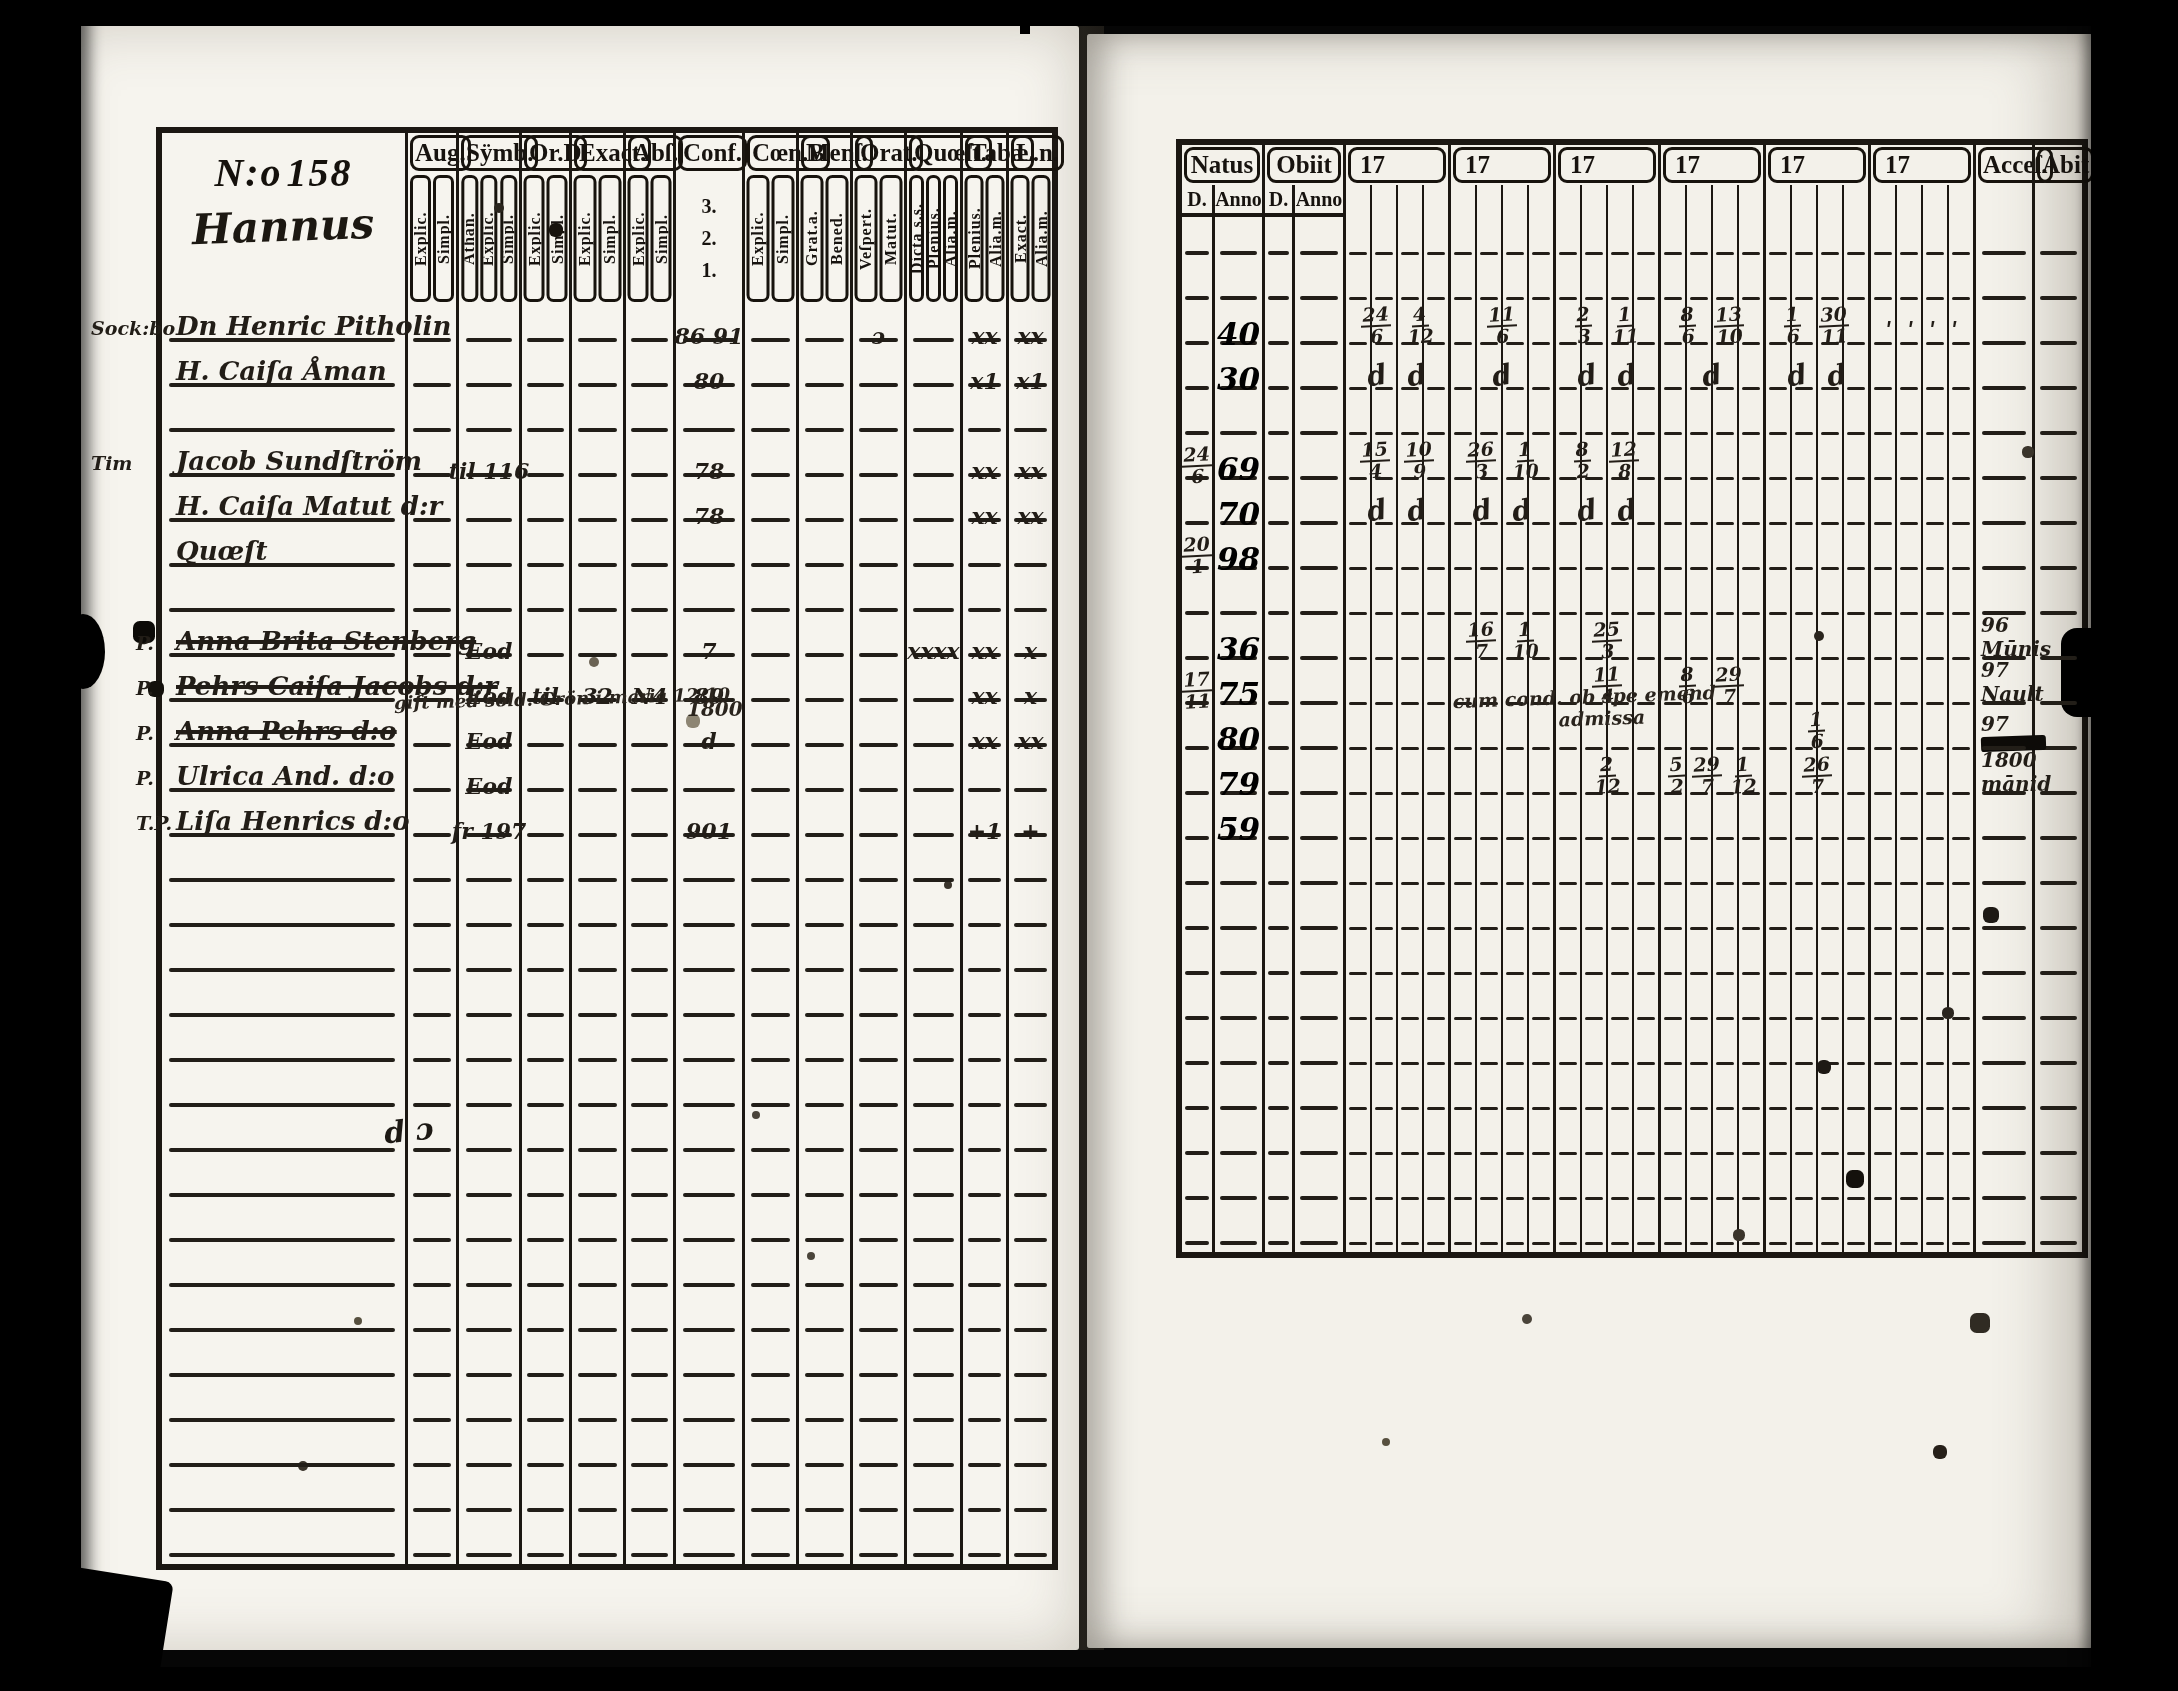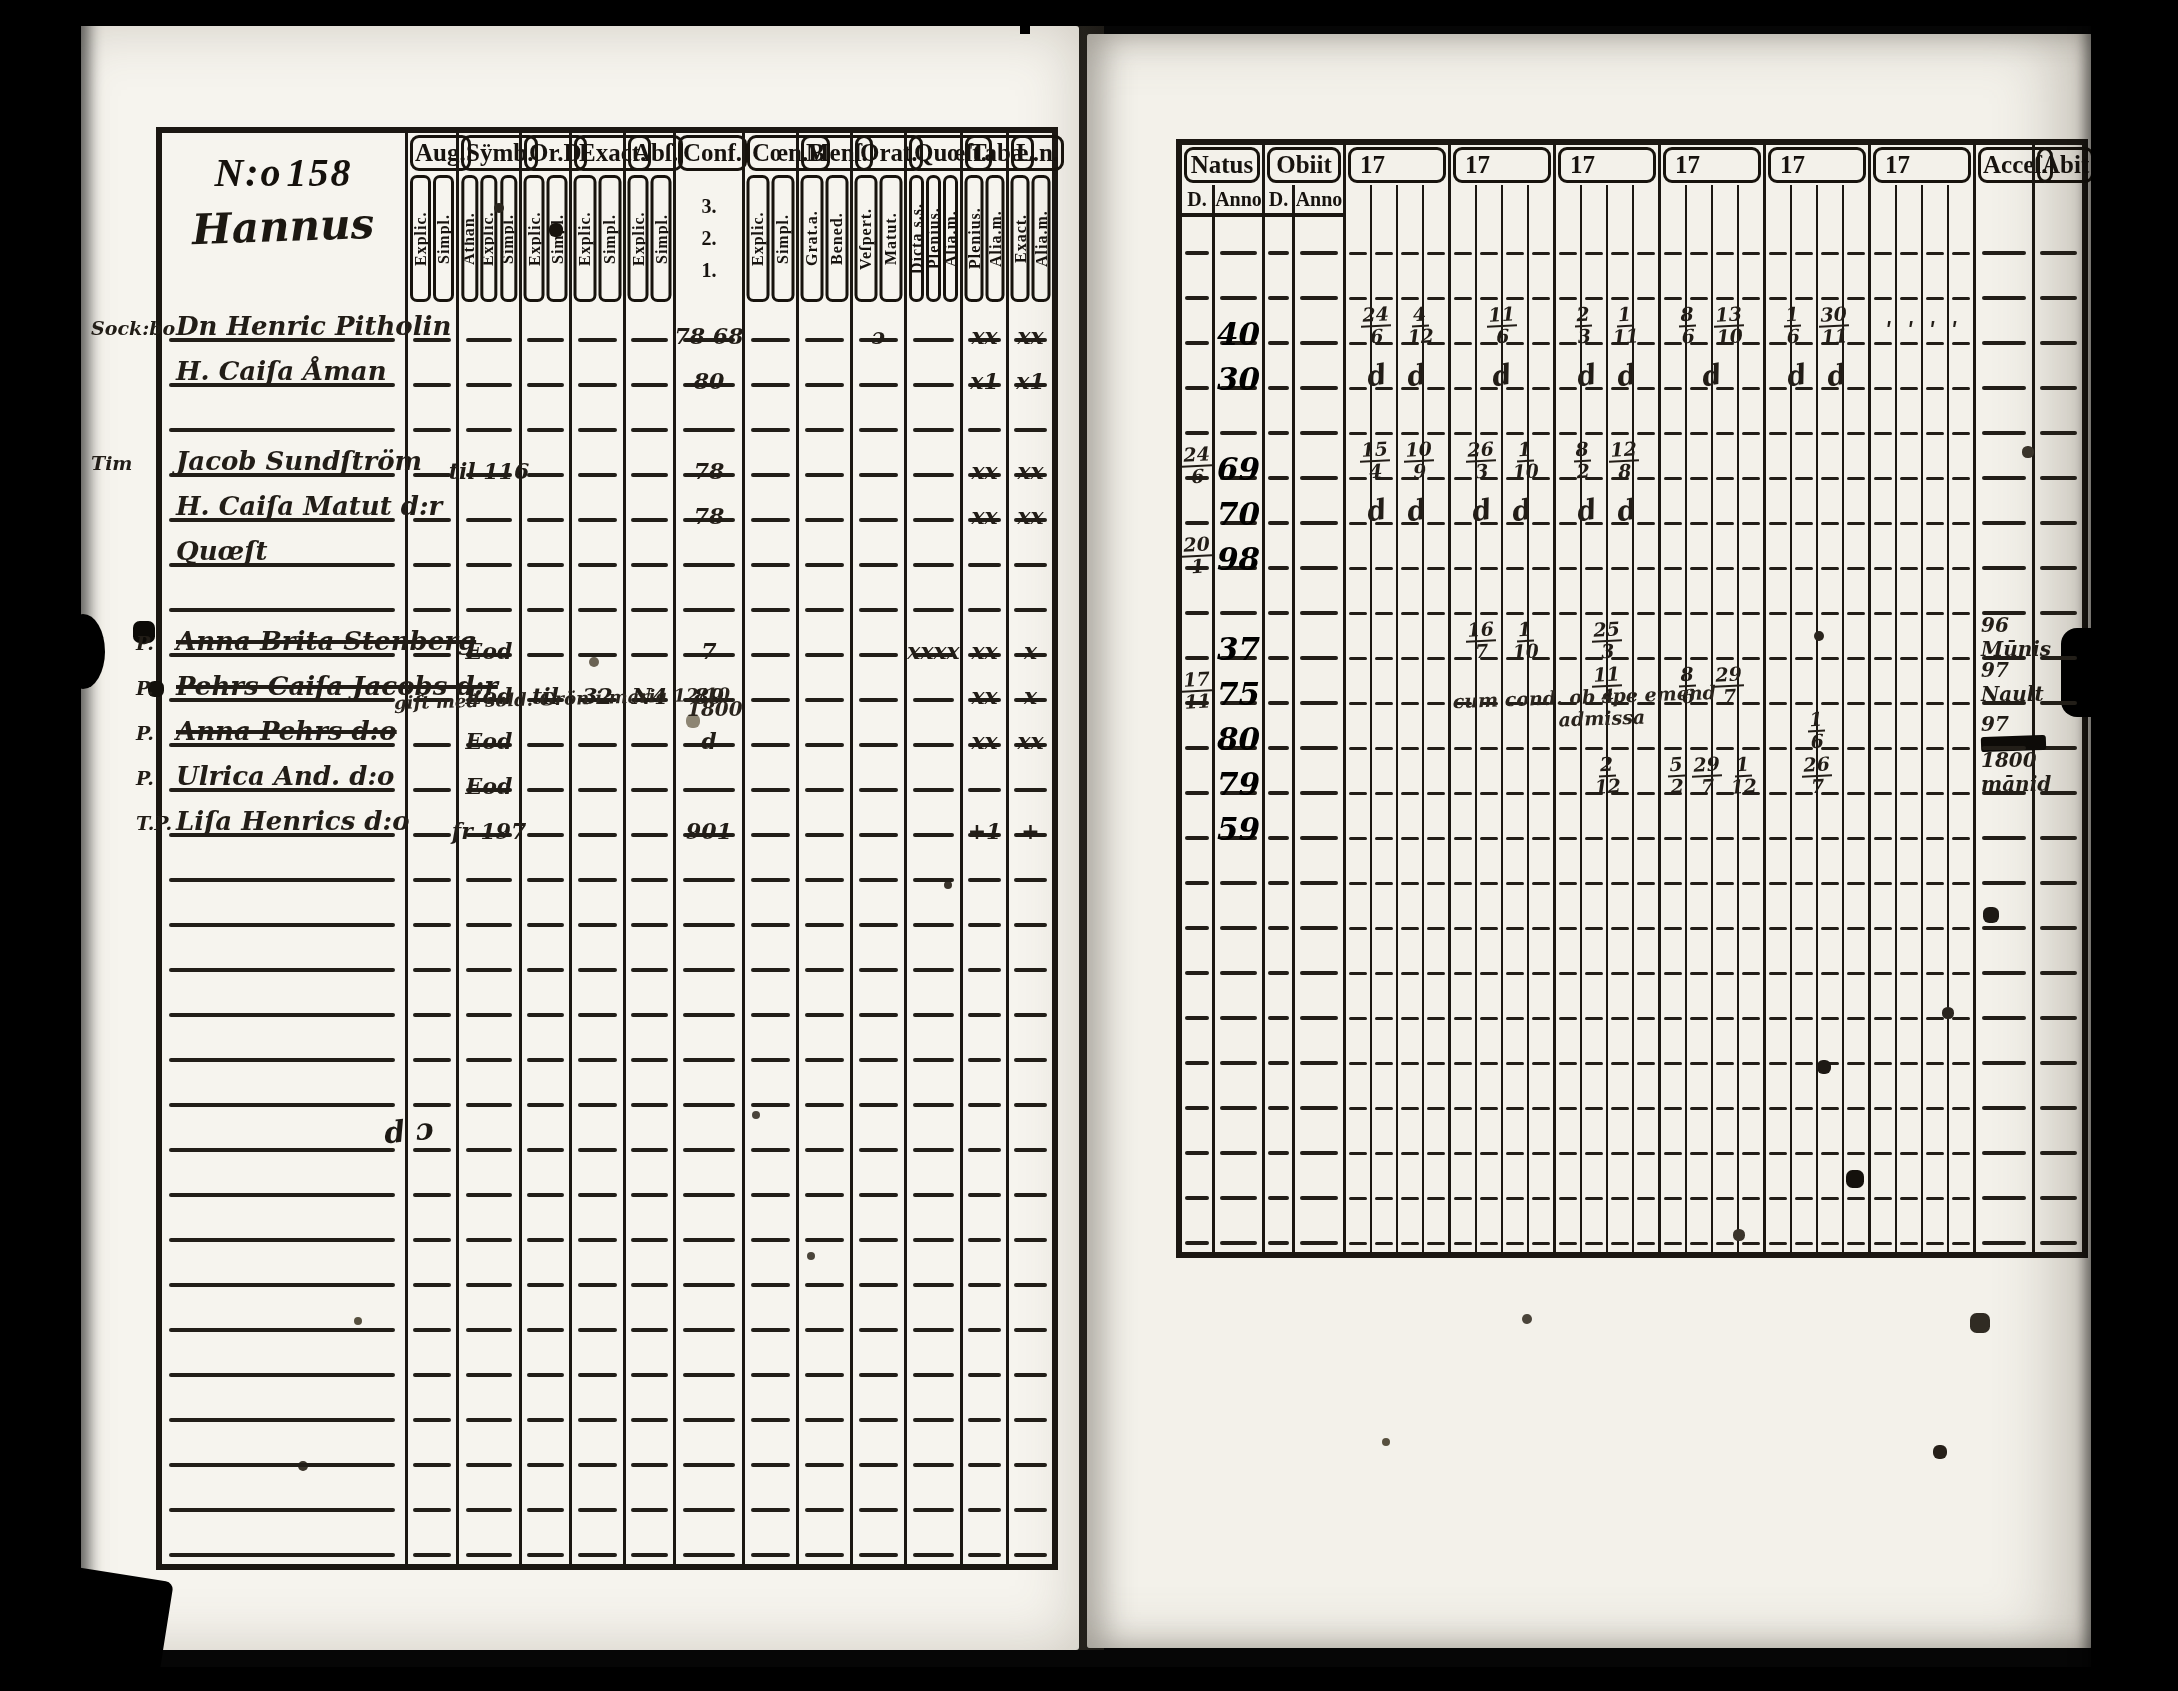--- a/index.html
+++ b/index.html
@@ -215,21 +215,21 @@
           <i class="dash"></i>
         </div>
         <div class="cell mark" style="grid-area: 3 / 5;">
           <i class="dash"></i>
         </div>
         <div class="cell mark" style="grid-area: 3 / 6;">
           <i class="dash"></i>
         </div>
         <div class="cell mark" style="grid-area: 3 / 7;">
           <i class="dash"></i>
-          <span class="val">78 68</span>
+          <span class="val">86 91</span>
         </div>
         <div class="cell mark" style="grid-area: 3 / 8;">
           <i class="dash"></i>
         </div>
         <div class="cell mark" style="grid-area: 3 / 9;">
           <i class="dash"></i>
         </div>
         <div class="cell mark" style="grid-area: 3 / 10;">
           <i class="dash"></i>
           <span class="val">ɔ</span>
@@ -2590,21 +2590,21 @@
           <i class="dash"></i>
         </div>
         <div class="cell" style="grid-area: 11 / 12;">
           <i class="dash"></i>
         </div>
         <div class="cell c0" style="grid-area: 12 / 1;">
           <i class="dash"></i>
         </div>
         <div class="cell nacell" style="grid-area: 12 / 2;">
           <i class="dash"></i>
-          <span class="val">37</span>
+          <span class="val">36</span>
         </div>
         <div class="cell" style="grid-area: 12 / 3;">
           <i class="dash"></i>
         </div>
         <div class="cell" style="grid-area: 12 / 4;">
           <i class="dash"></i>
         </div>
         <div class="cell" style="grid-area: 12 / 5;">
           <div class="subgrid">
             <div class="subcell">

